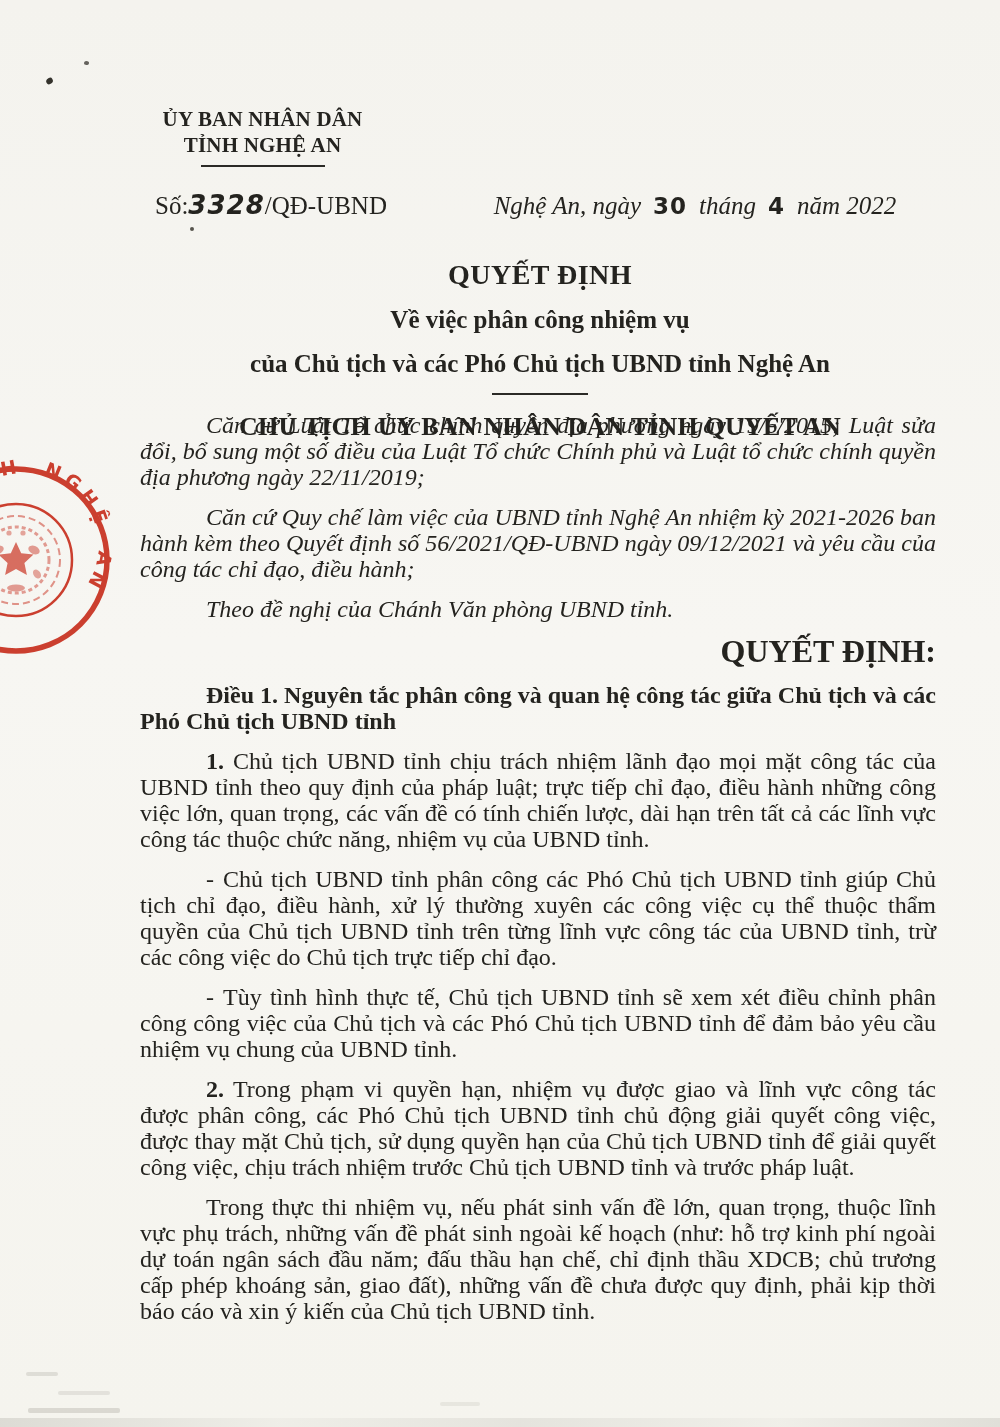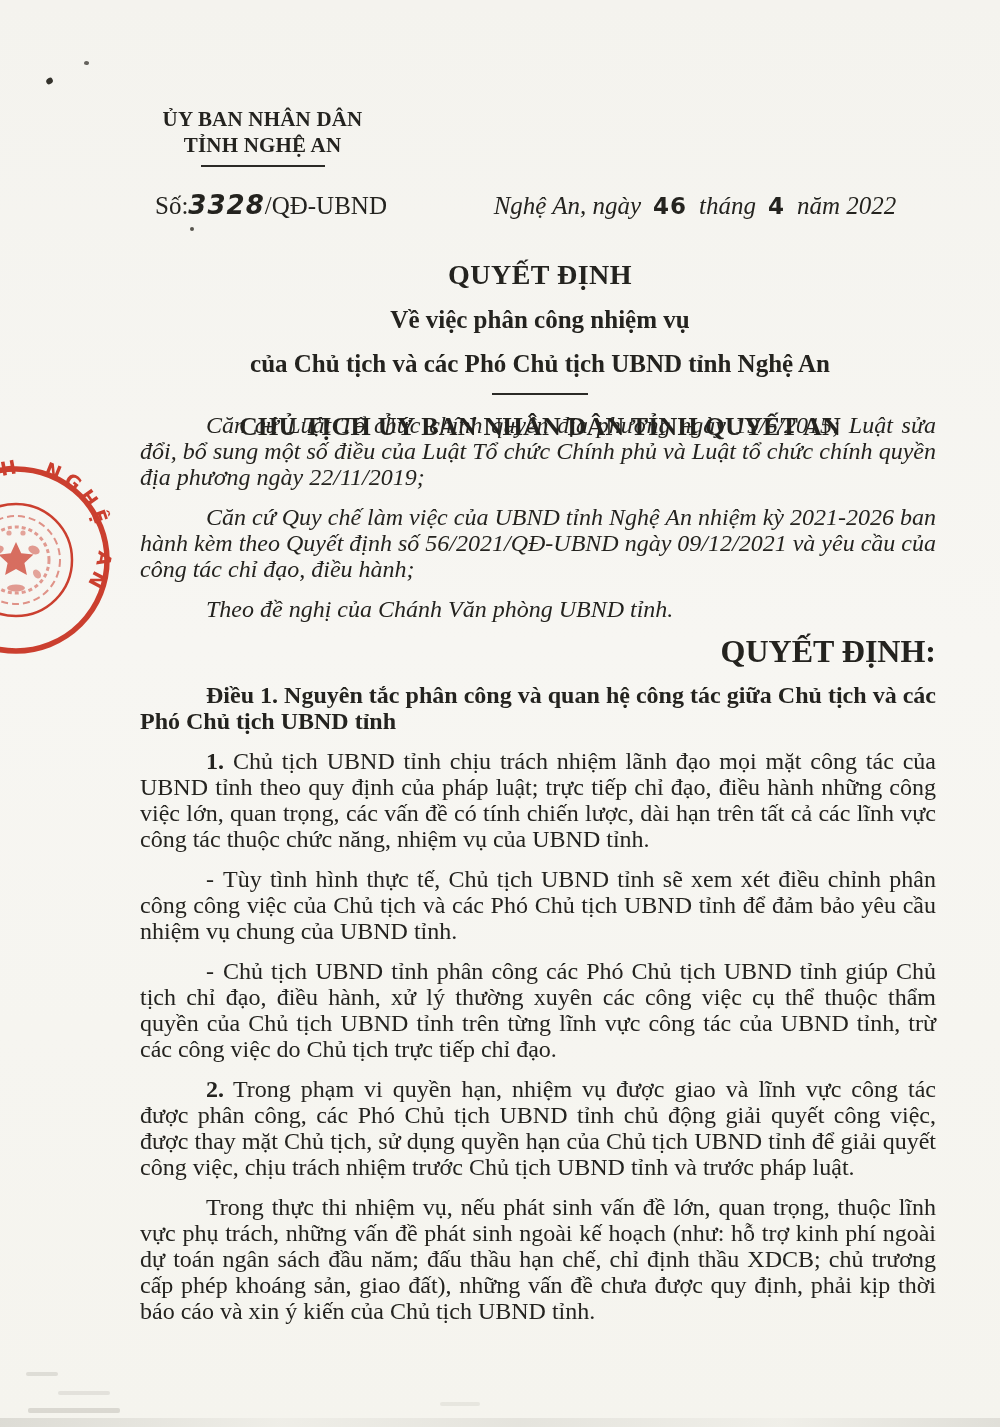--- a/index.html
+++ b/index.html
@@ -88,21 +88,21 @@
 
   <div class="header-left">
     <div class="org-line">ỦY BAN NHÂN DÂN</div>
     <div class="org-line">TỈNH NGHỆ AN</div>
     <div class="org-underline"></div>
   </div>
 
   <div class="doc-number"><span>Số:</span><span class="fill-number">3328</span><span>/QĐ-UBND</span></div>
 
 
-  <div class="date-line"><span>Nghệ An, ngày</span><span class="fill-date">46</span><span>tháng</span><span class="fill-date">4</span><span>năm 2022</span></div>
+  <div class="date-line"><span>Nghệ An, ngày</span><span class="fill-date">30</span><span>tháng</span><span class="fill-date">4</span><span>năm 2022</span></div>
 
   <div class="title-block">
     <div class="doc-type">QUYẾT ĐỊNH</div>
     <div class="subject">Về việc phân công nhiệm vụ</div>
     <div class="subject">của Chủ tịch và các Phó Chủ tịch UBND tỉnh Nghệ An</div>
     <div class="title-sep"></div>
     <div class="authority">CHỦ TỊCH ỦY BAN NHÂN DÂN TỈNH QUYẾT AN</div>
   </div>
 
   <div class="doc-body">
@@ -112,23 +112,23 @@
       <p>Căn cứ Quy chế làm việc của UBND tỉnh Nghệ An nhiệm kỳ 2021-2026 ban hành kèm theo Quyết định số 56/2021/QĐ-UBND ngày 09/12/2021 và yêu cầu của công tác chỉ đạo, điều hành;</p>
       <p>Theo đề nghị của Chánh Văn phòng UBND tỉnh.</p>
     </div>
 
     <p class="decision-heading">QUYẾT ĐỊNH:</p>
 
     <p class="article-heading">Điều 1. Nguyên tắc phân công và quan hệ công tác giữa Chủ tịch và các Phó Chủ tịch UBND tỉnh</p>
 
     <p><span class="lead lead-bold">1.</span><span>Chủ tịch UBND tỉnh chịu trách nhiệm lãnh đạo mọi mặt công tác của UBND tỉnh theo quy định của pháp luật; trực tiếp chỉ đạo, điều hành những công việc lớn, quan trọng, các vấn đề có tính chiến lược, dài hạn trên tất cả các lĩnh vực công tác thuộc chức năng, nhiệm vụ của UBND tỉnh.</span></p>
 
+    <p><span class="lead">-</span><span>Chủ tịch UBND tỉnh phân công các Phó Chủ tịch UBND tỉnh giúp Chủ tịch chỉ đạo, điều hành, xử lý thường xuyên các công việc cụ thể thuộc thẩm quyền của Chủ tịch UBND tỉnh trên từng lĩnh vực công tác của UBND tỉnh, trừ các công việc do Chủ tịch trực tiếp chỉ đạo.</span></p>
+
     <p><span class="lead">-</span><span>Tùy tình hình thực tế, Chủ tịch UBND tỉnh sẽ xem xét điều chỉnh phân công công việc của Chủ tịch và các Phó Chủ tịch UBND tỉnh để đảm bảo yêu cầu nhiệm vụ chung của UBND tỉnh.</span></p>
-
-    <p><span class="lead">-</span><span>Chủ tịch UBND tỉnh phân công các Phó Chủ tịch UBND tỉnh giúp Chủ tịch chỉ đạo, điều hành, xử lý thường xuyên các công việc cụ thể thuộc thẩm quyền của Chủ tịch UBND tỉnh trên từng lĩnh vực công tác của UBND tỉnh, trừ các công việc do Chủ tịch trực tiếp chỉ đạo.</span></p>
 
     <p><span class="lead lead-bold">2.</span><span>Trong phạm vi quyền hạn, nhiệm vụ được giao và lĩnh vực công tác được phân công, các Phó Chủ tịch UBND tỉnh chủ động giải quyết công việc, được thay mặt Chủ tịch, sử dụng quyền hạn của Chủ tịch UBND tỉnh để giải quyết công việc, chịu trách nhiệm trước Chủ tịch UBND tỉnh và trước pháp luật.</span></p>
 
     <p><span class="lead"></span><span>Trong thực thi nhiệm vụ, nếu phát sinh vấn đề lớn, quan trọng, thuộc lĩnh vực phụ trách, những vấn đề phát sinh ngoài kế hoạch (như: hỗ trợ kinh phí ngoài dự toán ngân sách đầu năm; đấu thầu hạn chế, chỉ định thầu XDCB; chủ trương cấp phép khoáng sản, giao đất), những vấn đề chưa được quy định, phải kịp thời báo cáo và xin ý kiến của Chủ tịch UBND tỉnh.</span></p>
 
   </div>
 
   <div class="smudge smudge-1"></div>
   <div class="smudge smudge-2"></div>
   <div class="smudge smudge-3"></div>

